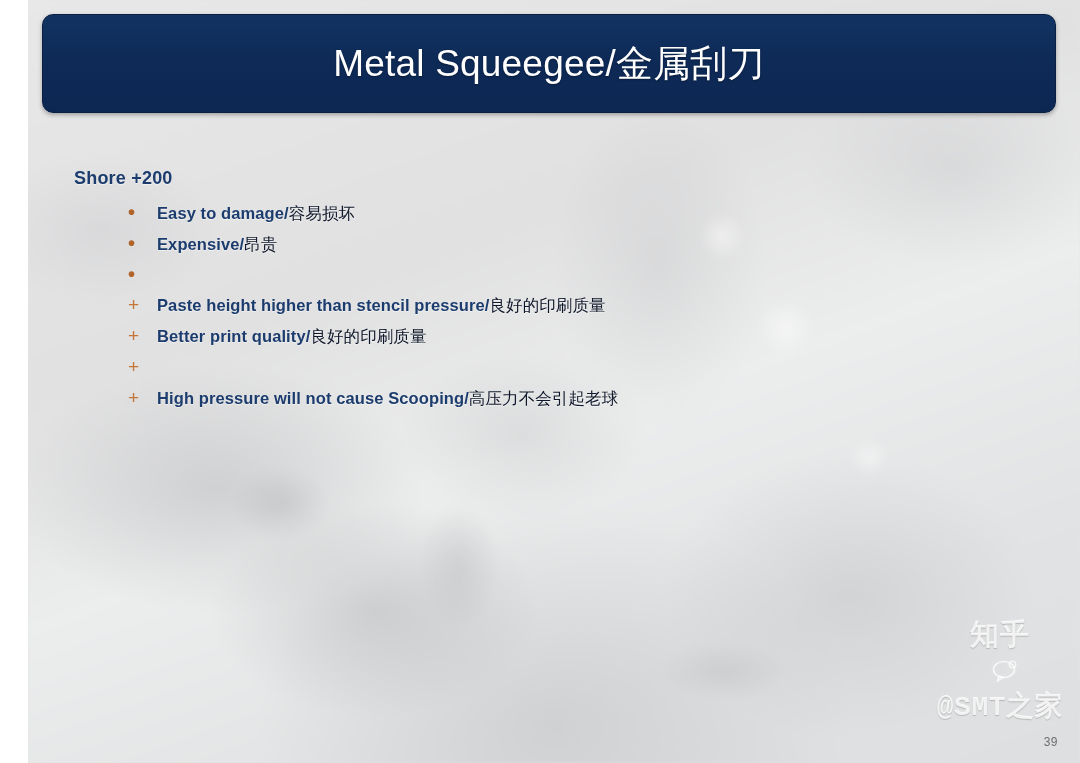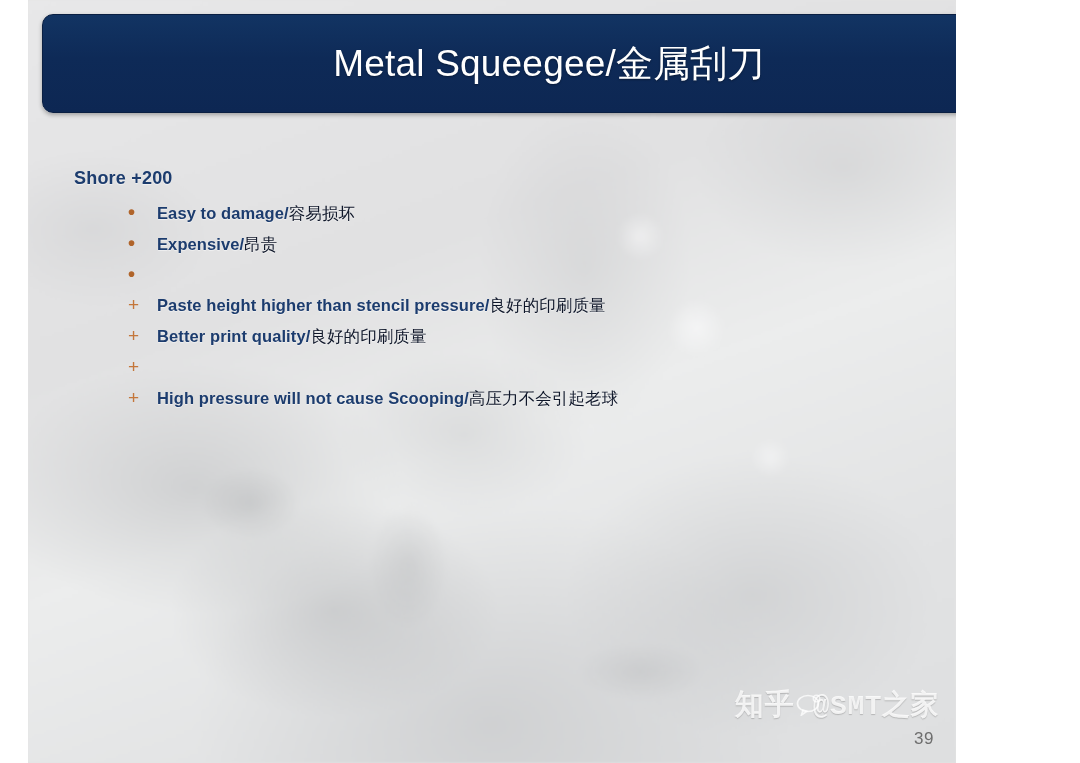--- a/index.html
+++ b/index.html
@@ -10,21 +10,21 @@
     overflow: hidden;
     background: #ffffff;
     font-family: "Liberation Sans", "DejaVu Sans", sans-serif;
   }
 
   
   #slide {
     position: absolute;
     left: 28px;
     top: 0;
-    width: 928px;
+    width: 1052px;
     height: 763px;
     background: #e3e3e3;
     overflow: hidden;
   }
 
   
   #bg-map {
     position: absolute;
     inset: 0;
     background:
@@ -141,20 +141,21 @@
 
   
   #watermark {
     position: absolute;
     right: 17px;
     bottom: 38px;
     display: flex;
     align-items: center;
     gap: 5px;
     pointer-events: none;
+    flex-direction: column;
   }
   #watermark-zhihu {
     font-family: "DejaVu Sans", "Liberation Sans", sans-serif;
     font-size: 29px;
     font-weight: bold;
     color: rgba(255,255,255,0.82);
     text-shadow: 0 1px 1px rgba(130,130,130,0.45);
     letter-spacing: 1px;
   }
   #watermark-bubble {
@@ -171,21 +172,21 @@
     font-weight: bold;
     color: rgba(255,255,255,0.82);
     text-shadow: 0 1px 1px rgba(130,130,130,0.45);
     letter-spacing: 0.5px;
   }
 
   #page-number {
     position: absolute;
     right: 22px;
     bottom: 14px;
-    font-size: 17px;
+    font-size: 12px;
     color: #6e6e6e;
     letter-spacing: 0.5px;
   }
 </style>
 </head>
 <body>
 
 <div id="slide">
 
   <div id="bg-map"></div>

